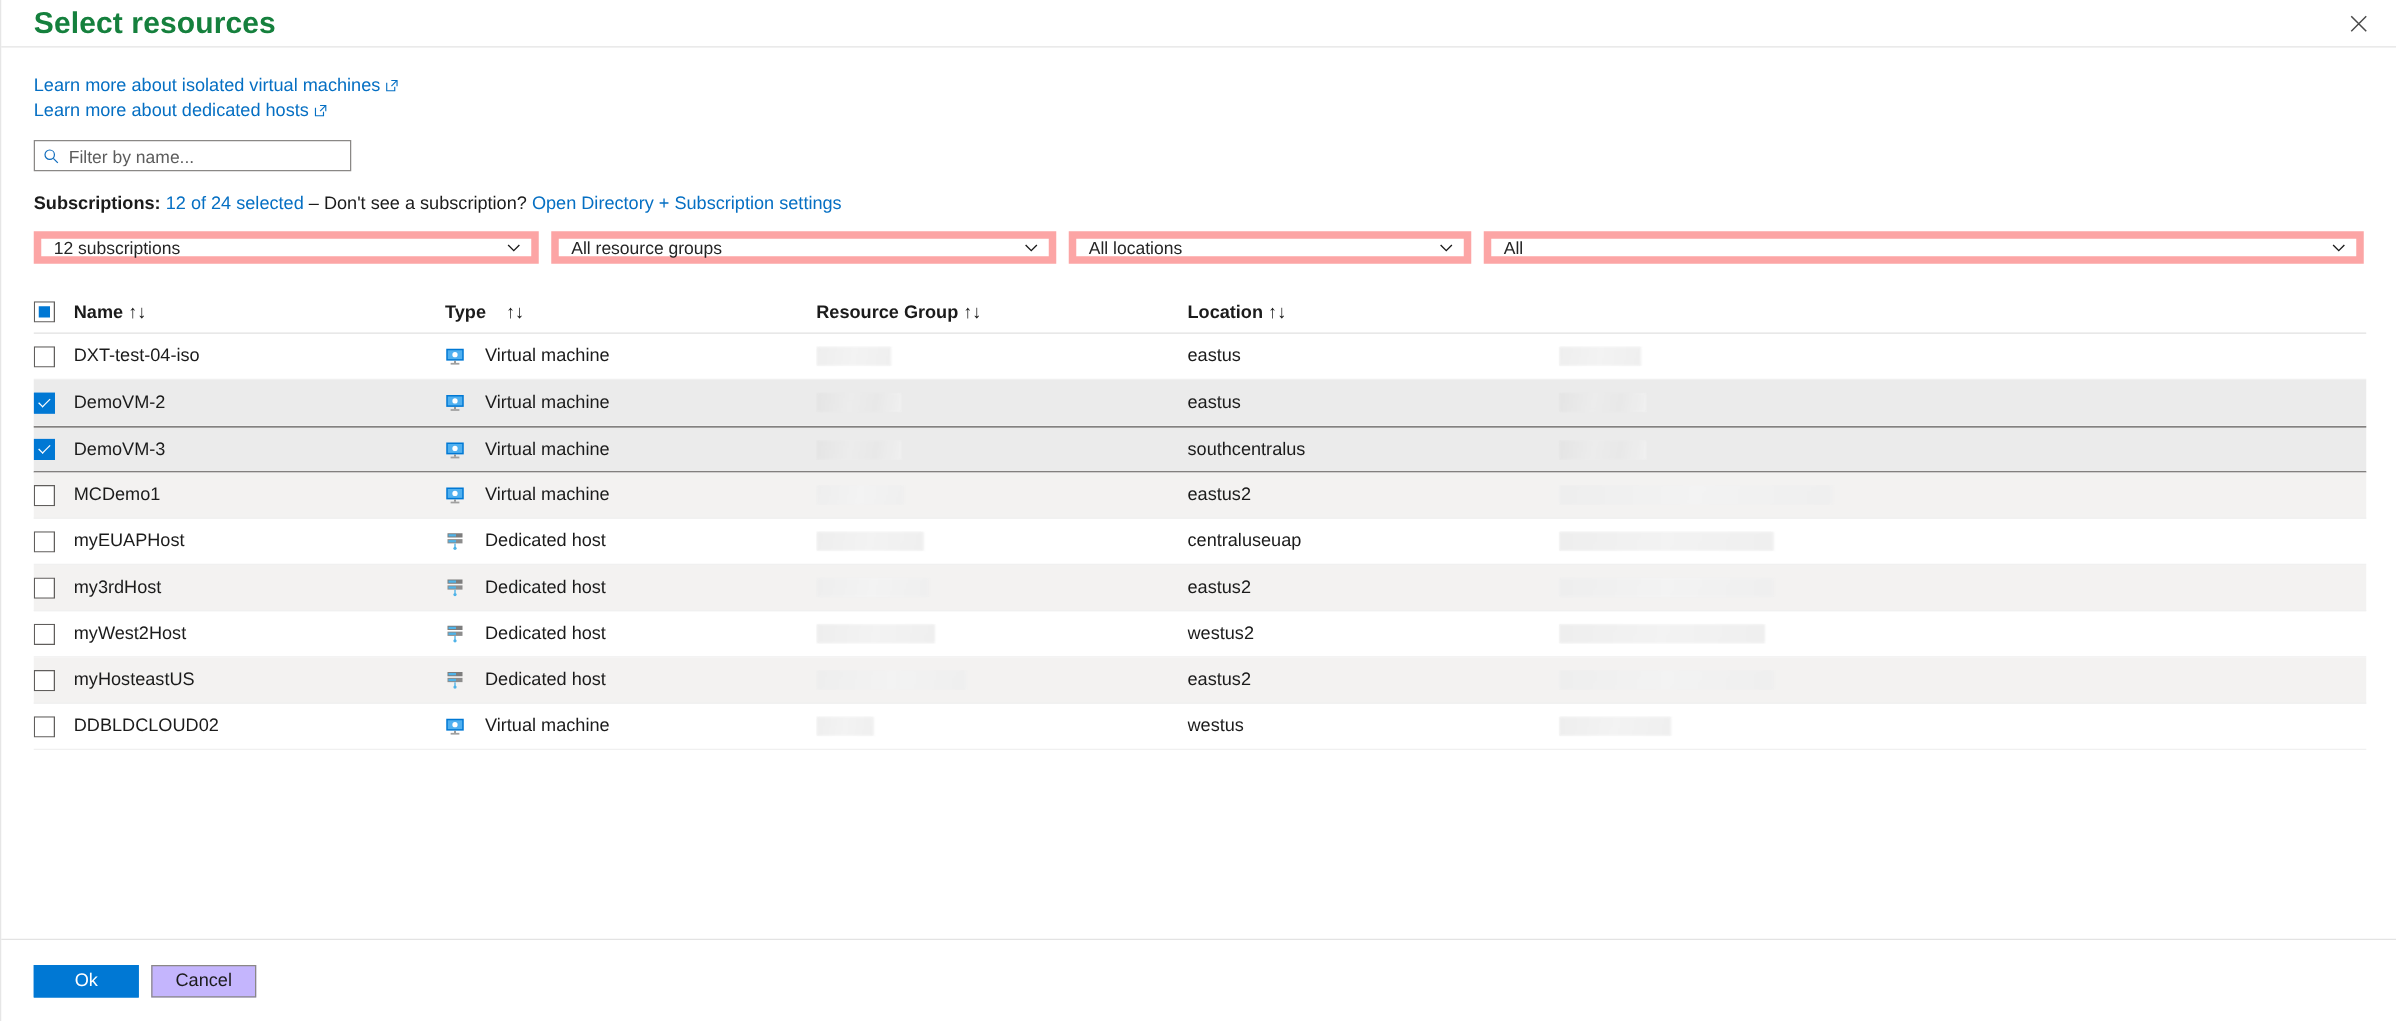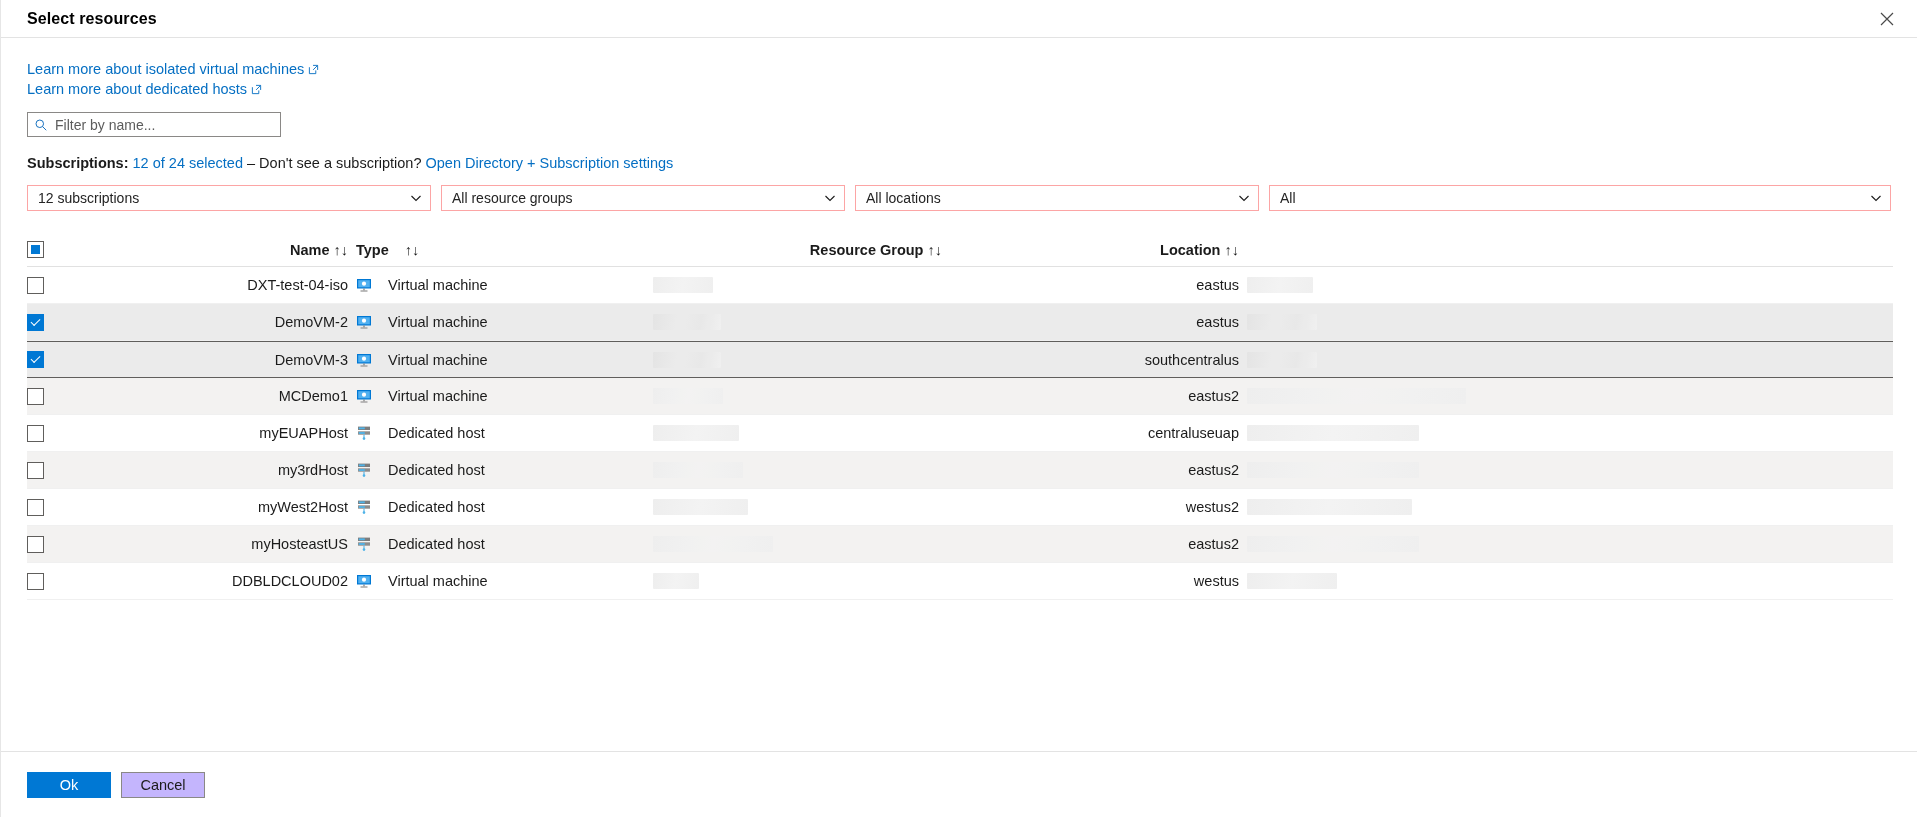--- a/index.html
+++ b/index.html
@@ -30,23 +30,23 @@
     height: 38px;
     min-height: 38px;
     border-bottom: 1px solid #e3e3e3;
     display: flex;
     align-items: center;
     justify-content: space-between;
     padding: 0 14px 0 26px;
     box-sizing: border-box;
   }
   .blade-title {
-    font-size: 16px;
+    font-size: 24px;
     font-weight: 600;
-    color: #000000;
+    color: #15803d;
     letter-spacing: 0.1px;
   }
   .close-btn {
     width: 32px;
     height: 32px;
     display: flex;
     align-items: center;
     justify-content: center;
     color: #4a4a4a;
     font-size: 19px;
@@ -130,48 +130,47 @@
   }
 
   
   .dropdown-row {
     margin-top: 14px;
     display: flex;
     gap: 10px;
   }
   .dd {
     height: 26px;
-    border: 1px solid #fca5a5;
+    border: 6px solid #fca5a5;
     box-sizing: border-box;
     background: #fff;
     display: flex;
     align-items: center;
     justify-content: space-between;
     padding: 0 8px 0 10px;
     font-size: 14px;
     color: #242424;
     cursor: pointer;
     user-select: none;
   }
   .dd-sub { width: 404px; }
   .dd-rg  { width: 404px; }
-  .dd-loc { width: 404px; }
+  .dd-loc { width: 322px; }
   .dd-all { flex: 1; }
   .chev {
     width: 12px;
     height: 12px;
     display: block;
     color: #1b1b1b;
   }
 
   
   .table {
     margin-top: 22px;
     width: 1866px;
-    text-align: right;
   }
   .trow {
     display: flex;
     align-items: center;
     height: 37px;
     box-sizing: border-box;
     border-bottom: 1px solid #f0f0f0;
     font-size: 14.5px;
     color: #1b1b1b;
   }

